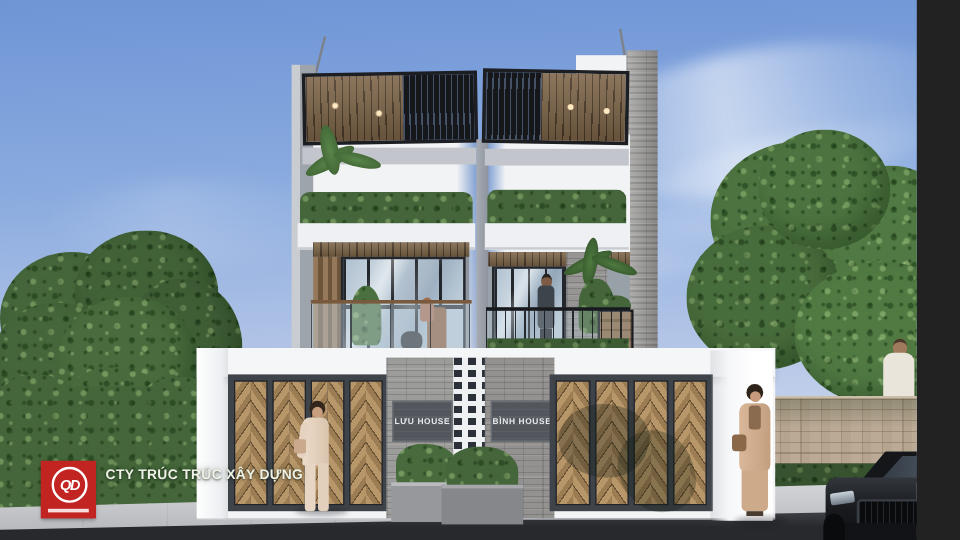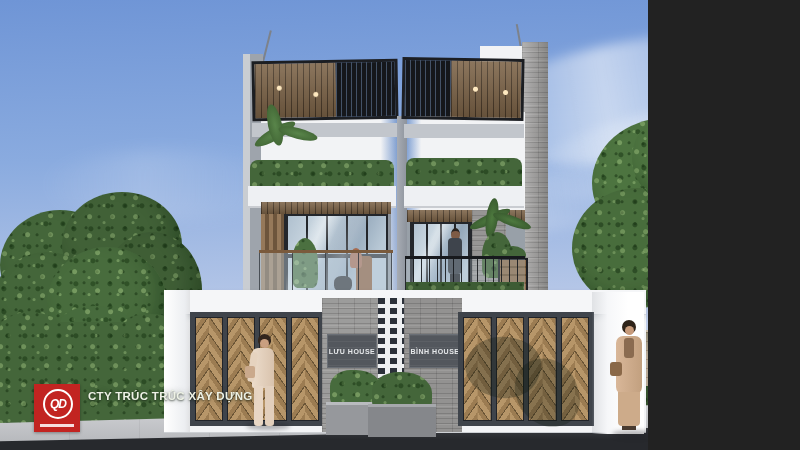--- a/index.html
+++ b/index.html
@@ -1,16 +1,16 @@
 <!DOCTYPE html>
 <html><head>
 <meta charset="utf-8">
 <style>
   html,body{margin:0;padding:0;background:#222;}
-  .stage{position:relative;width:648px;height:450px;overflow:hidden;
+  .stage{position:relative;width:764px;height:450px;overflow:hidden;
          font-family:"Liberation Sans",sans-serif;}
   .a{position:absolute;}
   
   .foliage{background-color:#44663a;background-image:
     radial-gradient(circle 3px at 20% 30%, rgba(190,225,150,.35) 0 2px, transparent 3px),
     radial-gradient(circle 3px at 70% 60%, rgba(25,55,20,.55) 0 2px, transparent 3px),
     radial-gradient(circle 2px at 45% 80%, rgba(200,235,160,.30) 0 1px, transparent 2px),
     radial-gradient(circle 2px at 85% 25%, rgba(20,45,15,.50) 0 1px, transparent 2px);
     background-size:23px 19px,17px 23px,29px 17px,13px 11px;}
   .fol2{background-color:#4d7440;}

